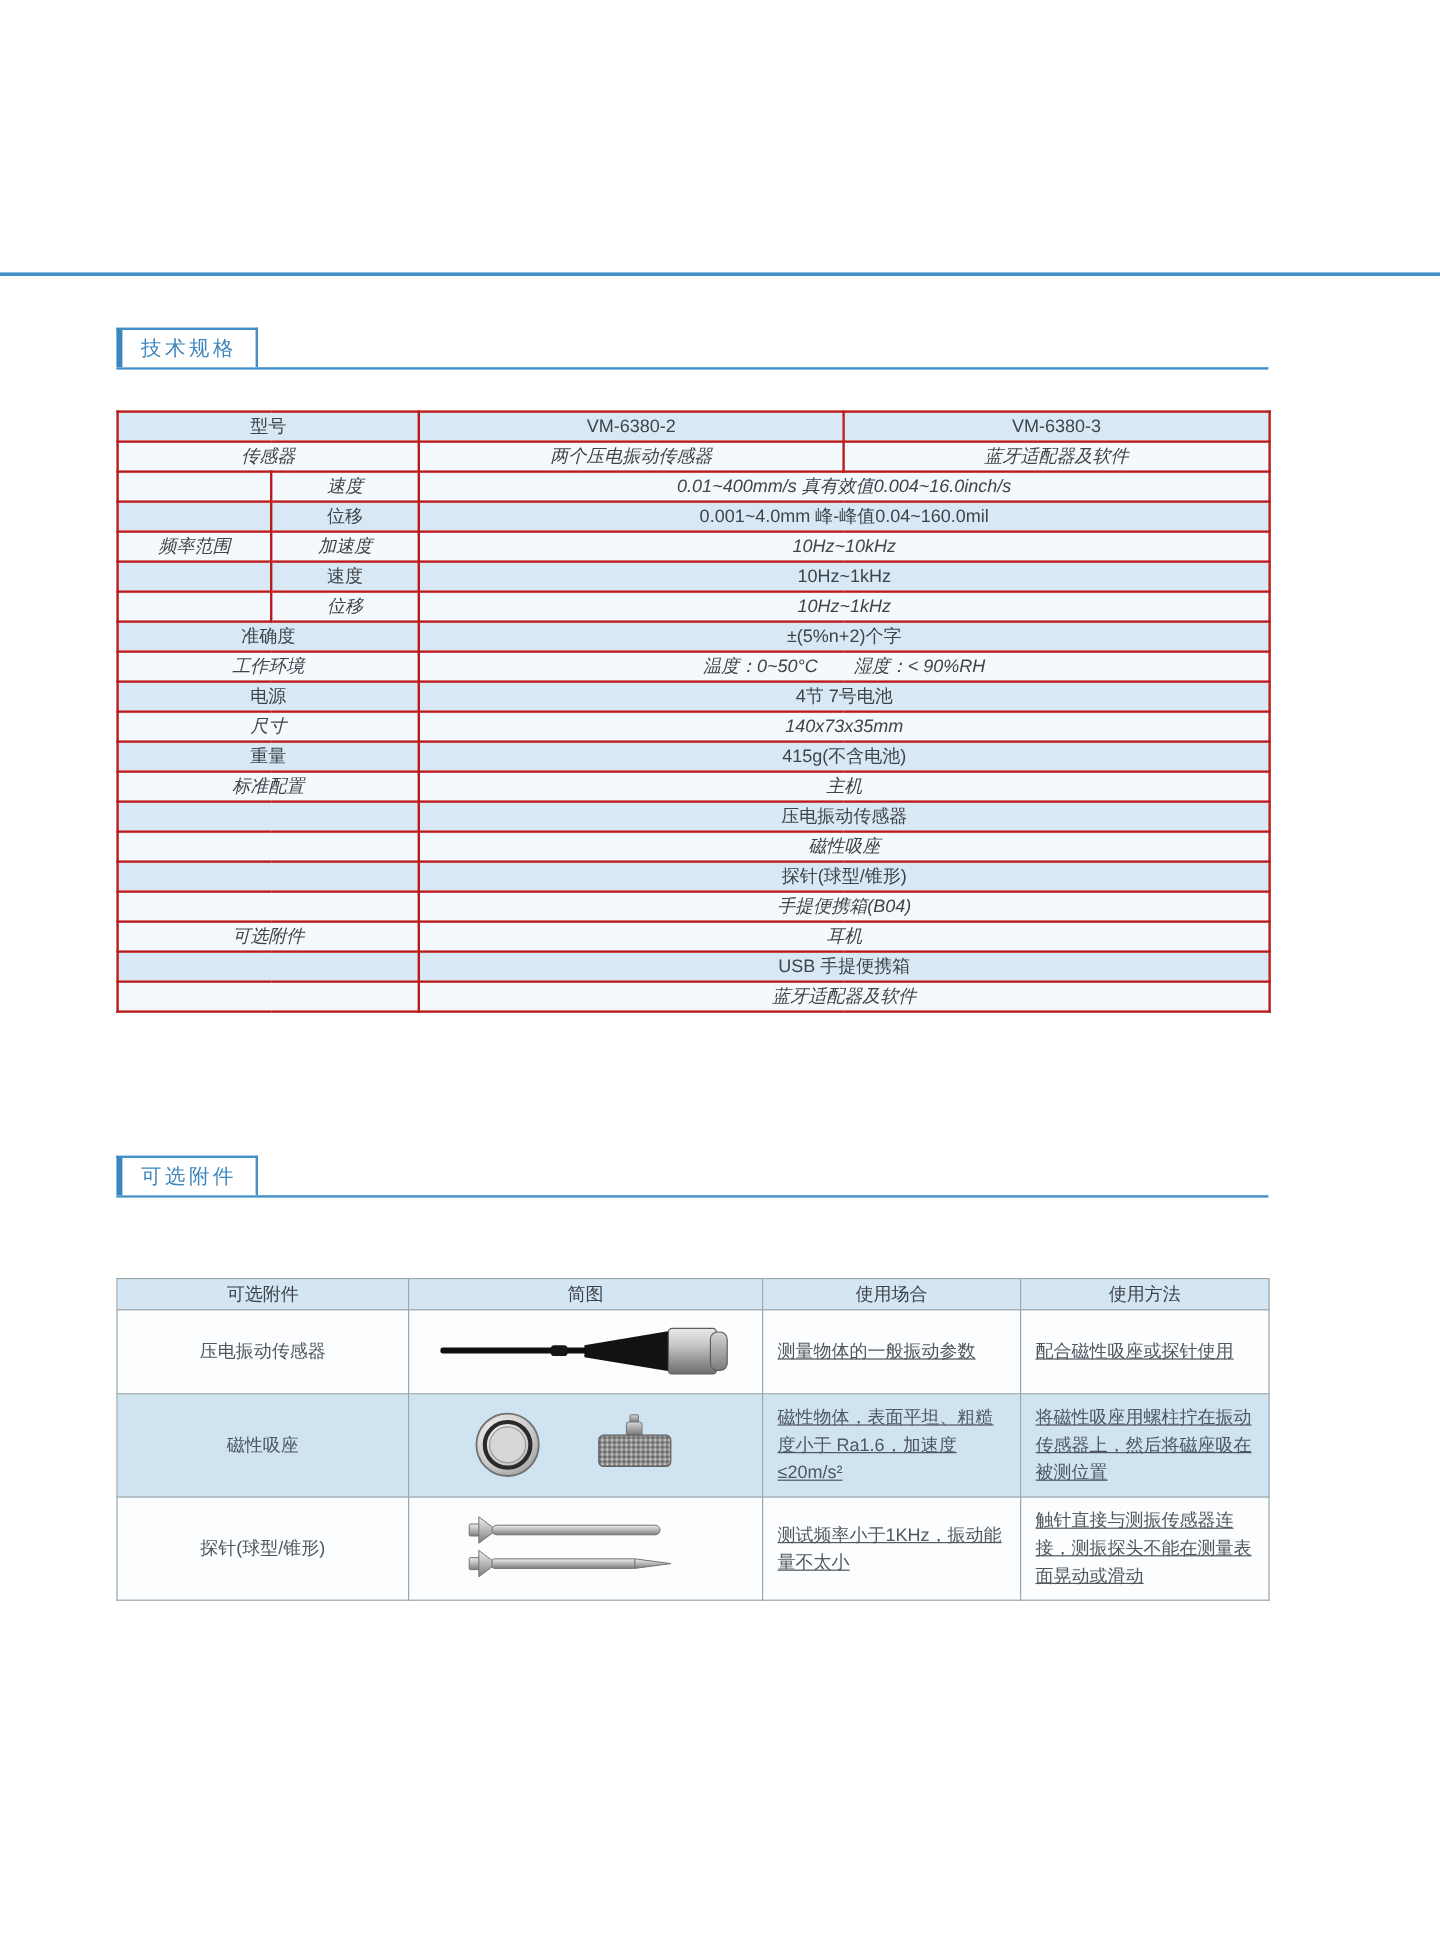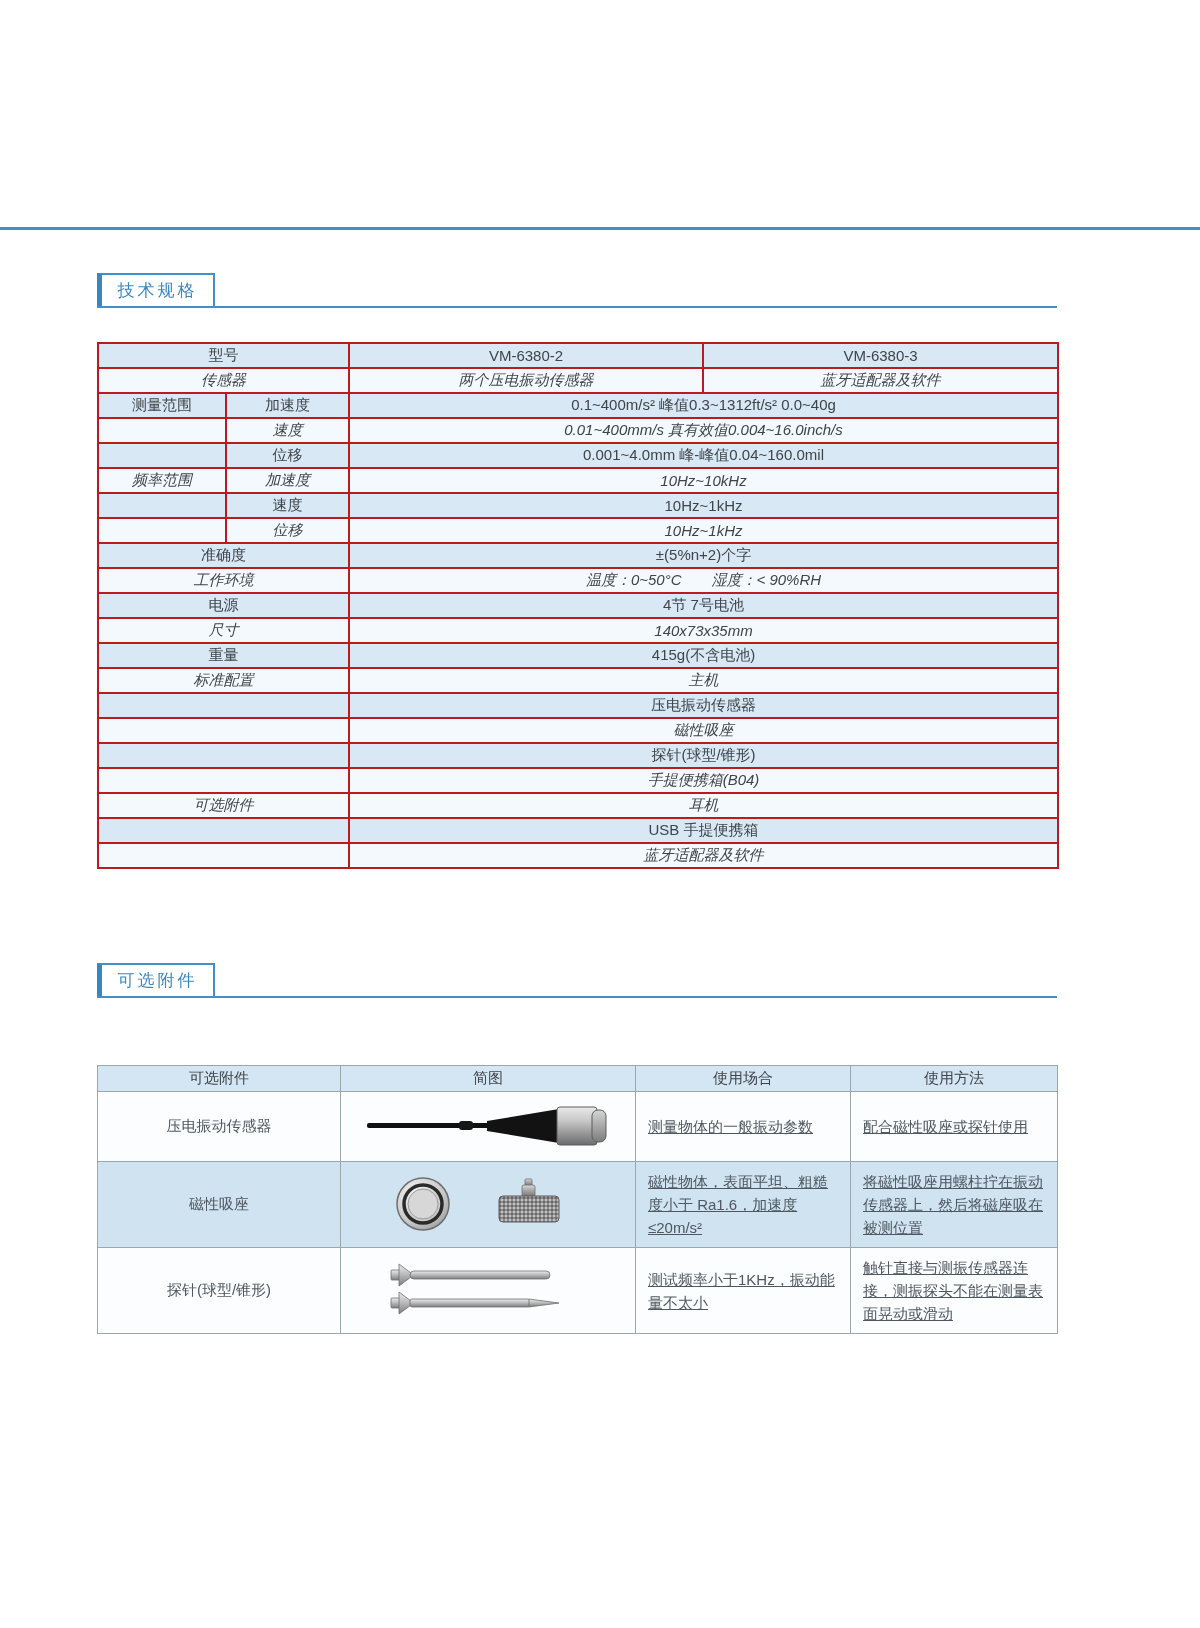--- a/index.html
+++ b/index.html
@@ -60,25 +60,20 @@
       <tr class="b">
         <td colspan="2">型号</td>
         <td>VM-6380-2</td>
         <td>VM-6380-3</td>
       </tr>
       <tr class="w">
         <td colspan="2">传感器</td>
         <td>两个压电振动传感器</td>
         <td>蓝牙适配器及软件</td>
       </tr>
-      <tr class="b">
-        <td>测量范围</td>
-        <td>加速度</td>
-        <td colspan="2">0.1~400m/s² 峰值0.3~1312ft/s² 0.0~40g</td>
-      </tr>
       <tr class="w">
         <td></td>
         <td>速度</td>
         <td colspan="2">0.01~400mm/s 真有效值0.004~16.0inch/s</td>
       </tr>
       <tr class="b">
         <td></td>
         <td>位移</td>
         <td colspan="2">0.001~4.0mm 峰-峰值0.04~160.0mil</td>
       </tr>

